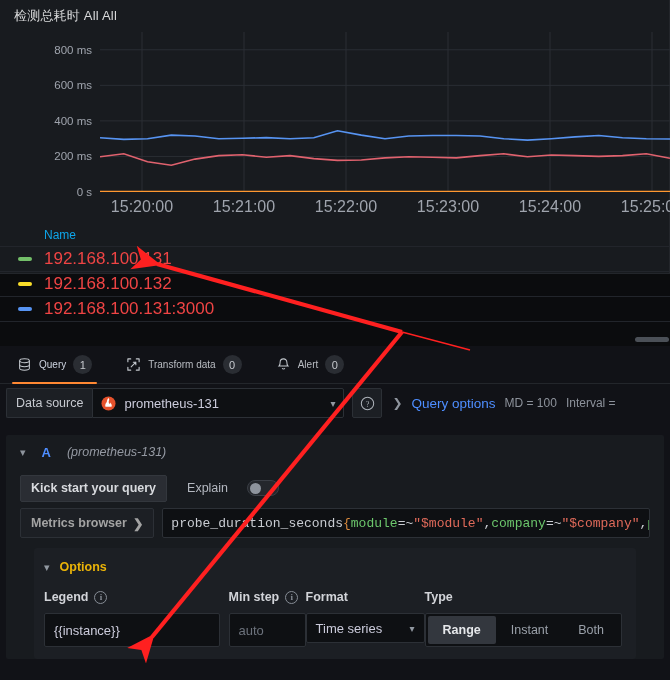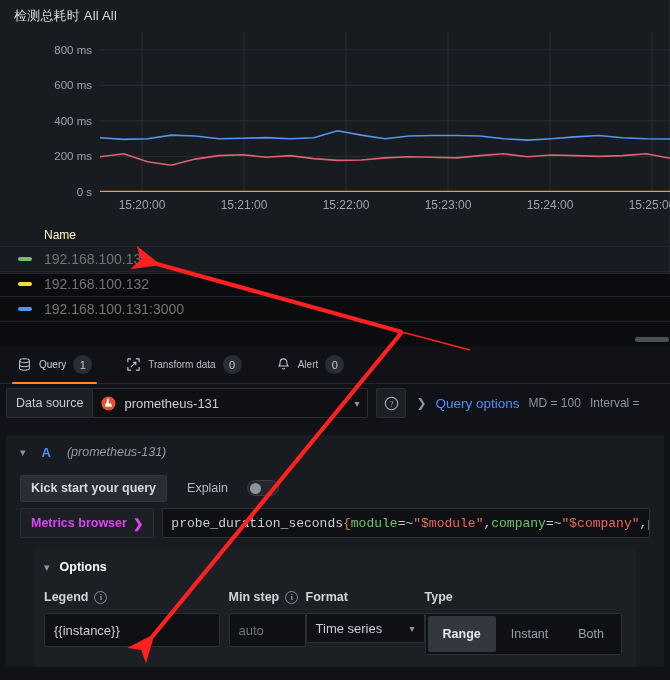--- a/index.html
+++ b/index.html
@@ -33,39 +33,39 @@
   .ytick {
     position: absolute; right: 8px; font-size: 11.5px; color: #9fa4ad;
     transform: translateY(-50%); white-space: nowrap;
   }
   .plot-area {
     position: absolute; left: 100px; top: 0; right: 0; height: 160px;
     overflow: hidden;
   }
   .xaxis { position: absolute; left: 100px; top: 160px; right: 0; height: 26px; }
   .xtick {
-    position: absolute; top: 6px; font-size: 12px; color: #9fa4ad;
+    position: absolute; top: 6px; font-size: 16px; color: #9fa4ad;
     transform: translateX(-50%); white-space: nowrap;
   }
 
   
   .legend { position: absolute; left: 0; top: 224px; width: 670px; }
   .legend-head {
     padding: 4px 0 4px 44px; font-size: 12px; font-weight: 500;
-    color: #fef9c3; border-bottom: 1px solid #22252b;
+    color: #0ea5e9; border-bottom: 1px solid #22252b;
   }
   .legend-row {
     display: flex; align-items: center; height: 25px;
     padding-left: 18px; border-bottom: 1px solid #22252b;
   }
   .legend-swatch {
     width: 14px; height: 4px; border-radius: 2px; margin-right: 12px;
     flex: 0 0 auto;
   }
-  .legend-label { font-size: 14px; color: #737373; }
+  .legend-label { font-size: 17px; color: #ef4444; }
 
   
   .drag-handle {
     position: absolute; left: 635px; top: 337px; width: 34px; height: 5px;
     background: #4b5057; border-radius: 3px;
   }
 
   
   .editor {
     position: absolute; left: 0; top: 346px; width: 670px; height: 334px;
@@ -95,21 +95,21 @@
 
   
   .ds-row { display: flex; align-items: center; height: 38px; padding: 0 0 0 0; }
   .ds-label {
     background: #1c1f24; border: 1px solid #2c3036; border-right: none;
     height: 30px; display: flex; align-items: center; padding: 0 9px;
     font-size: 12.5px; color: #c7cad0; border-radius: 2px 0 0 2px;
     margin-left: 6px;
   }
   .ds-select {
-    height: 30px; width: 276px; background: #0e1013; border: 1px solid #2c3036;
+    height: 30px; width: 252px; background: #0e1013; border: 1px solid #2c3036;
     display: flex; align-items: center; padding: 0 8px; gap: 8px;
     border-radius: 0 2px 2px 0;
   }
   .ds-name { font-size: 13px; color: #ccccdc; flex: 1; }
   .ds-chevron { color: #9198a1; font-size: 10px; }
   .help-btn {
     width: 30px; height: 30px; margin-left: 8px; background: #1c1f24;
     border: 1px solid #2c3036; border-radius: 2px;
     display: flex; align-items: center; justify-content: center;
   }
@@ -142,21 +142,21 @@
   }
   .toggle-knob {
     position: absolute; left: 2px; top: 1.5px; width: 11px; height: 11px;
     border-radius: 50%; background: #8e949d;
   }
 
   .row-metrics { display: flex; align-items: stretch; height: 30px; margin-top: 3px; }
   .metrics-browser {
     background: #1c1f24; border: 1px solid #2c3036; border-radius: 2px;
     display: flex; align-items: center; gap: 6px; padding: 0 10px;
-    font-size: 12.5px; font-weight: 600; color: #d946ef; cursor: pointer;
+    font-size: 12.5px; font-weight: 600; color: #a3a3a3; cursor: pointer;
     white-space: nowrap;
   }
   .query-input {
     flex: 1; margin-left: 8px; background: #0e1013; border: 1px solid #2c3036;
     border-radius: 2px; display: flex; align-items: center; padding: 0 8px;
     overflow: hidden;
   }
   .code {
     font-family: "Liberation Mono", monospace; font-size: 13px;
     white-space: nowrap; color: #c9ccd2;
@@ -168,21 +168,21 @@
   .tok-str    { color: #e06a5a; }
   .tok-comma  { color: #c9ccd2; }
 
   
   .options-box {
     margin: 10px 14px 0 14px; background: #1c1f24; border-radius: 3px;
     padding: 8px 14px 12px 10px;
   }
   .options-head { display: flex; align-items: center; gap: 10px; height: 22px; }
   .options-caret { color: #9198a1; font-size: 11px; }
-  .options-title { font-size: 12.5px; font-weight: 600; color: #ffffff; }
+  .options-title { font-size: 12.5px; font-weight: 600; color: #eab308; }
 
   .fields { display: flex; align-items: flex-start; margin-top: 10px; gap: 0; }
   .field { display: flex; flex-direction: column; }
   .field-label {
     display: flex; align-items: center; gap: 6px; height: 18px;
     font-size: 12.5px; font-weight: 600; color: #d2d4d9; margin-bottom: 7px;
   }
   .info-icon {
     width: 13px; height: 13px; border-radius: 50%; border: 1px solid #878d96;
     color: #878d96; font-size: 9px; line-height: 11px; text-align: center;
@@ -194,21 +194,21 @@
     font-size: 13px; color: #ccccdc;
   }
   .txt-input.placeholder { color: #6c727c; }
   .select-input {
     height: 30px; background: #0e1013; border: 1px solid #2c3036;
     border-radius: 2px; display: flex; align-items: center;
     justify-content: space-between; gap: 22px; padding: 0 9px;
     font-size: 13px; color: #ccccdc;
   }
   .radio-group {
-    height: 42px; display: flex; align-items: stretch;
+    height: 34px; display: flex; align-items: stretch;
     background: #0e1013; border: 1px solid #2c3036; border-radius: 2px;
     padding: 2px;
     text-align: center;
   }
   .radio-item {
     display: flex; align-items: center; padding: 0 15px;
     font-size: 12.5px; color: #9aa0a9; border-radius: 2px; cursor: pointer;
     white-space: nowrap;
   }
   .radio-item.selected { background: #33373e; color: #e6e8eb; font-weight: 600; }

